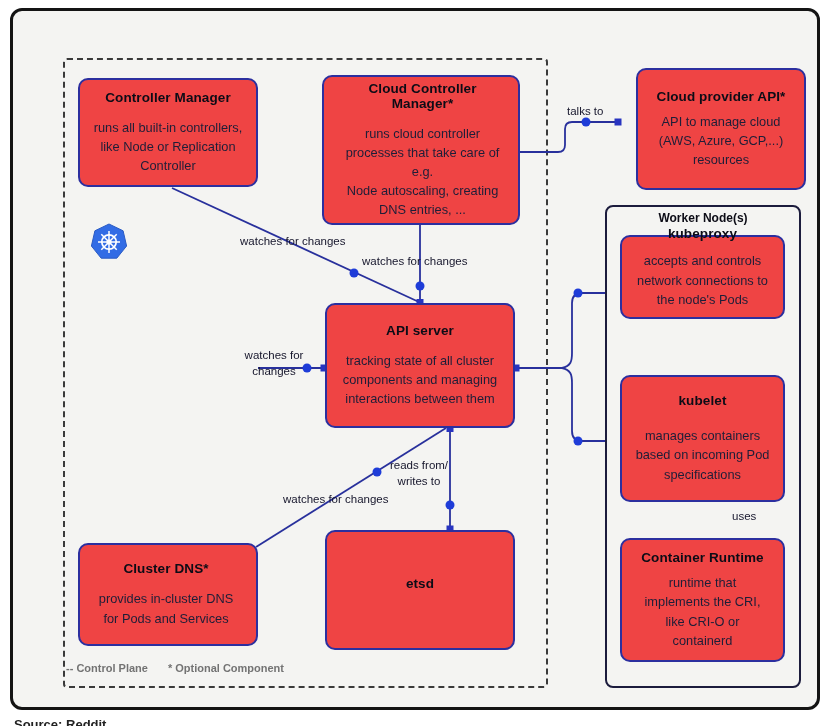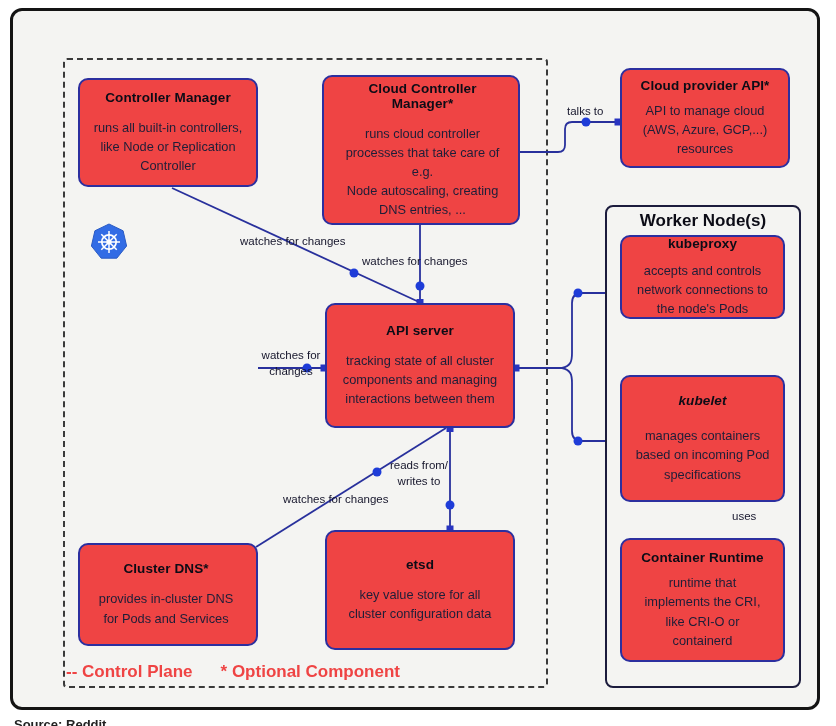--- a/index.html
+++ b/index.html
@@ -62,27 +62,27 @@
 
   .edge-label {
     position: absolute;
     font-size: 11.5px; color: #16162c;
     white-space: pre-line; text-align: center;
     line-height: 1.35;
   }
 
   .worker-title {
     position: absolute; left: 605px; top: 211px; width: 196px;
-    text-align: center; font-weight: 700; font-size: 17px; color: #0c0c16;
+    text-align: center; font-weight: 700; font-size: 12px; color: #0c0c16;
   }
 
   .legend {
     position: absolute; left: 66px; top: 662px;
-    display: flex; gap: 28px;
-    font-weight: 700; font-size: 17px; color: #ef4444;
+    display: flex; gap: 20px;
+    font-weight: 700; font-size: 11px; color: #737373;
   }
 
   .caption {
     position: absolute; left: 14px; top: 717px;
     font-weight: 700; font-size: 13px; color: #222;
   }
 
   .k8s-logo { position: absolute; left: 90px; top: 223px; width: 38px; height: 38px; }
 </style>
 </head>
@@ -176,59 +176,57 @@
   </div>
 
   <div class="node" style="left:78px; top:543px; width:180px; height:103px;padding-left:6px;">
     <div class="title">Cluster DNS*</div>
     <div class="body">provides in-cluster DNS
 for Pods and Services</div>
   </div>
 
   <div class="node" style="left:325px; top:530px; width:190px; height:120px;">
     <div class="title">etsd</div>
-    <div class="body">key value store for all
-cluster configuration data</div>
-  </div>
-
-  <div class="node" style="left:620px; top:68px; width:170px; height:100px;">
+  </div>
+
+  <div class="node" style="left:636px; top:68px; width:170px; height:122px;">
     <div class="title" style="margin-bottom:8px;">Cloud provider API*</div>
     <div class="body">API to manage cloud
 (AWS, Azure, GCP,...)
 resources</div>
   </div>
 
   <div class="worker-box"></div>
   <div class="worker-title">Worker Node(s)</div>
 
-  <div class="node" style="left:620px; top:235px; width:165px; height:84px;">
+  <div class="node" style="left:620px; top:235px; width:165px; height:84px;justify-content:flex-end;">
     <div class="title" style="margin-bottom:10px;">kubeproxy</div>
     <div class="body">accepts and controls
 network connections to
 the node's Pods</div>
   </div>
 
   <div class="node" style="left:620px; top:375px; width:165px; height:127px;">
-    <div class="title" style="margin-bottom:18px;font-style:italic;">kubelet</div>
+    <div class="title" style="margin-bottom:18px;">kubelet</div>
     <div class="body">manages containers
 based on incoming Pod
 specifications</div>
   </div>
 
   <div class="node" style="left:620px; top:538px; width:165px; height:124px;">
     <div class="title" style="margin-bottom:8px;">Container Runtime</div>
     <div class="body">runtime that
 implements the CRI,
 like CRI-O or
 containerd</div>
   </div>
 
   <div class="edge-label" style="left:240px; top:234px;">watches for changes</div>
   <div class="edge-label" style="left:362px; top:254px;">watches for changes</div>
-  <div class="edge-label" style="left:258px; top:348px; width:66px;">watches for
+  <div class="edge-label" style="left:241px; top:348px; width:66px;">watches for
 changes</div>
   <div class="edge-label" style="left:382px; top:458px; width:74px;">reads from/
 writes to</div>
   <div class="edge-label" style="left:283px; top:492px;">watches for changes</div>
   <div class="edge-label" style="left:567px; top:104px;">talks to</div>
   <div class="edge-label" style="left:712px; top:509px;margin-left:20px;">uses</div>
 
   <div class="legend">
     <span>-- Control Plane</span>
     <span>* Optional Component</span>

